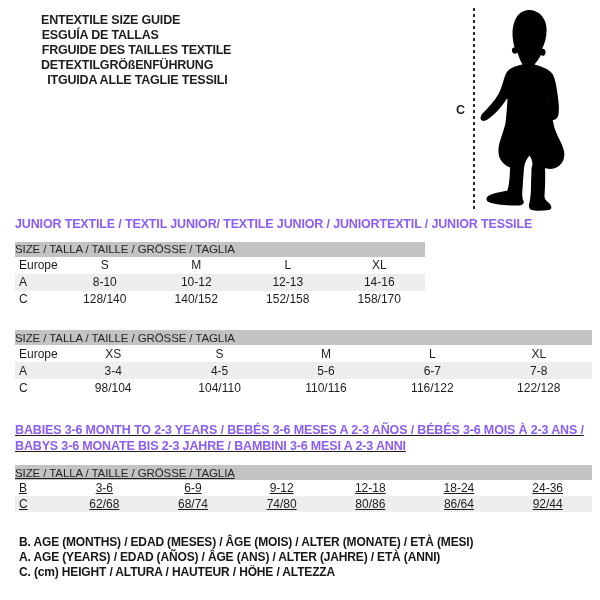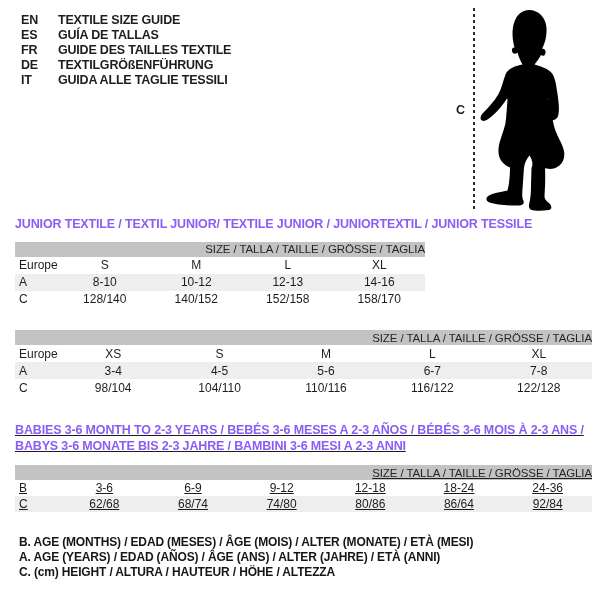--- a/index.html
+++ b/index.html
@@ -2,34 +2,34 @@
 <html><head>
 <meta charset="utf-8">
 <style>
   html,body { margin:0; padding:0; background:#ffffff; }
   body { width:600px; height:600px; font-family:"Liberation Sans", sans-serif; color:#1d1d1b; }
   .canvas { position:relative; width:600px; height:600px; background:#fff; overflow:hidden; }
 
   
   .lang-list { position:absolute; left:21px; top:13px; }
   .lang-row { display:flex; font-weight:bold; font-size:12.5px; line-height:15px; letter-spacing:-0.2px; white-space:nowrap; }
-  .lang-code { width:37px; flex:0 0 37px; }
+  .lang-code { width:37px; flex:0 0 37px;text-align:right; }
 
   
   .dash-line { position:absolute; left:473px; top:8px; width:2px; height:201px;
                background:repeating-linear-gradient(to bottom, #2a2a28 0 3px, transparent 3px 6px); }
   .c-label { position:absolute; left:456px; top:103px; font-weight:bold; font-size:12.5px; }
   .baby-svg { position:absolute; left:478px; top:6px; width:120px; height:205px; }
 
   
   .size-table-block { position:absolute; }
   .block-title { font-weight:bold; font-size:12.5px; line-height:15.5px; letter-spacing:-0.15px; white-space:nowrap; color:#8b5cf6; }
   .block-title .sub { font-size:9px; vertical-align:-2px; }
   table.size-table { border-collapse:collapse; table-layout:fixed; }
-  table.size-table th, table.size-table td { padding:0; font-weight:normal;text-align:right; }
+  table.size-table th, table.size-table td { padding:0; font-weight:normal; }
   th.size-head { background:#c3c3c3; text-align:left; padding-left:5px; font-size:11.5px;
                  height:15px; color:#262624; letter-spacing:-0.1px; white-space:nowrap; }
   table.size-table tbody th, table.size-table tbody td { font-size:12px; text-align:center; color:#1d1d1b; white-space:nowrap; }
   table.size-table tbody th.row-label { text-align:left; padding-left:4px; }
   table.size-table tbody tr:nth-child(even) { background:#eeeeee; }
 
   
   .legend { position:absolute; left:19px; top:535px; }
   .legend-line { font-weight:bold; font-size:12px; line-height:15px; letter-spacing:-0.15px; white-space:nowrap; color:#161614; }
 </style>
@@ -233,21 +233,21 @@
               <td>18-24</td>
               <td>24-36</td>
             </tr>
             <tr style="height: 16px;">
               <th class="row-label">C</th>
               <td>62/68</td>
               <td>68/74</td>
               <td>74/80</td>
               <td>80/86</td>
               <td>86/64</td>
-              <td>92/84</td>
+              <td>92/44</td>
             </tr>
           </tbody>
         </table>
       </div>
     </div>
 
   <div class="legend">
     <div class="legend-line">B. AGE (MONTHS) / EDAD (MESES) / ÂGE (MOIS) / ALTER (MONATE) / ETÀ (MESI)</div>
     <div class="legend-line">A. AGE (YEARS) / EDAD (AÑOS) / ÂGE (ANS) / ALTER (JAHRE) / ETÀ (ANNI)</div>
     <div class="legend-line">C. (cm) HEIGHT / ALTURA / HAUTEUR / HÖHE / ALTEZZA</div>

